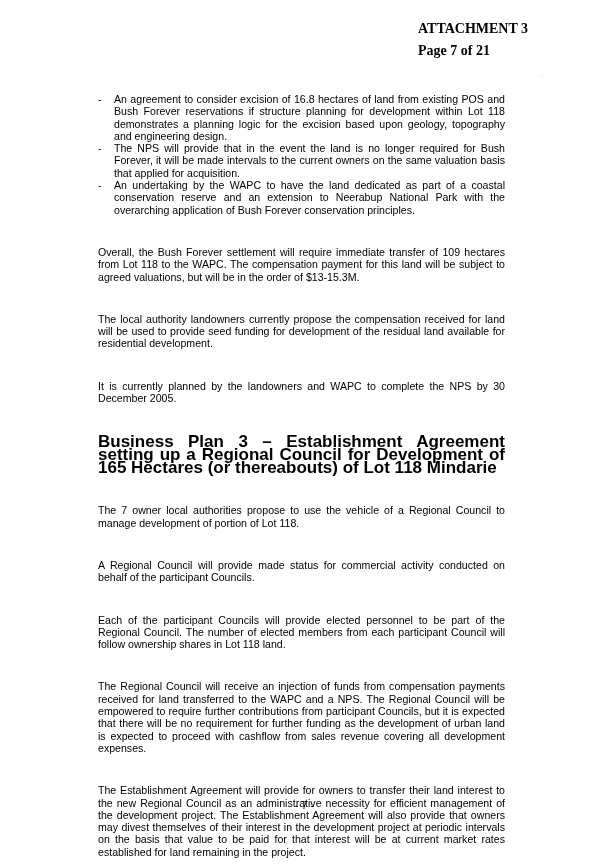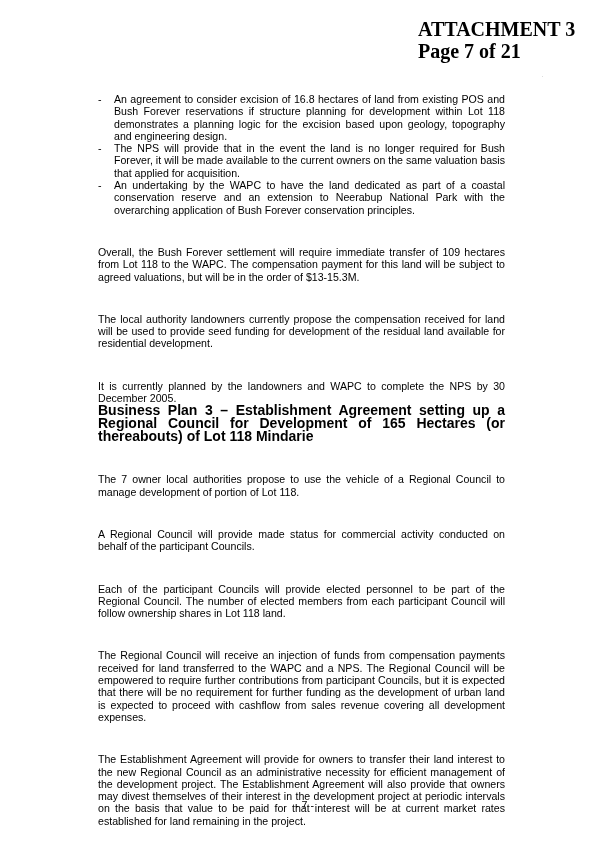--- a/index.html
+++ b/index.html
@@ -1,41 +1,41 @@
 <!DOCTYPE html>
 <html><head>
 <meta charset="utf-8">
 <style>
   html, body { margin: 0; padding: 0; background: #ffffff; }
   body { width: 609px; height: 865px; position: relative; overflow: hidden; font-family: "Liberation Sans", sans-serif; color: #000; }
-  .attach { position: absolute; left: 418px; top: 18px; font-family: "Liberation Serif", serif; font-weight: bold; font-size: 20px; line-height: 22px; color: #000; }
+  .attach { position: absolute; left: 418px; top: 18px; font-family: "Liberation Serif", serif; font-weight: bold; font-size: 14px; line-height: 22px; color: #000; }
   .attach div { white-space: nowrap; }
   .content { position: absolute; left: 98px; top: 93px; width: 407px; font-size: 10.6px; line-height: 12.3px; }
   .bullets { margin: 0; padding: 0; list-style: none; }
   .bullets li { position: relative; padding-left: 16px; text-align: justify; }
   .bullets li .dash { position: absolute; left: 0; top: 0; }
   p { margin: 0; text-align: justify; }
   .gap { margin-top: 30px; }
-  .heading { font-weight: bold; font-size: 14px; line-height: 13px; text-align: justify; }
+  .heading { font-weight: bold; font-size: 17px; line-height: 13px; text-align: justify; margin-top: 31px; }
   .pagenum { position: absolute; left: 0; width: 100%; top: 799px; text-align: center; font-size: 10.6px; }
   .dot { position: absolute; left: 542px; top: 76px; width: 1px; height: 1px; background: #ddd; }
 </style>
 </head>
 <body>
 
 <div class="attach">
   <div>ATTACHMENT 3</div>
   <div>Page 7 of 21</div>
 </div>
 <div class="dot"></div>
 
 <div class="content">
   <ul class="bullets">
     <li><span class="dash">-</span><span>An agreement to consider excision of 16.8 hectares of land from existing POS and Bush Forever reservations if structure planning for development within Lot 118 demonstrates a planning logic for the excision based upon geology, topography and engineering design.</span></li>
-    <li><span class="dash">-</span><span>The NPS will provide that in the event the land is no longer required for Bush Forever, it will be made available to the current owners on the same valuation basis that applied for acquisition.</span></li>
+    <li><span class="dash">-</span><span>The NPS will provide that in the event the land is no longer required for Bush Forever, it will be made intervals to the current owners on the same valuation basis that applied for acquisition.</span></li>
     <li><span class="dash">-</span><span>An undertaking by the WAPC to have the land dedicated as part of a coastal conservation reserve and an extension to Neerabup National Park with the overarching application of Bush Forever conservation principles.</span></li>
   </ul>
 
   <p class="gap">Overall, the Bush Forever settlement will require immediate transfer of 109 hectares from Lot 118 to the WAPC. The compensation payment for this land will be subject to agreed valuations, but will be in the order of $13-15.3M.</p>
   <p class="gap">The local authority landowners currently propose the compensation received for land will be used to provide seed funding for development of the residual land available for residential development.</p>
   <p class="gap">It is currently planned by the landowners and WAPC to complete the NPS by 30 December 2005.</p>
 
   <div class="heading">Business Plan 3 – Establishment Agreement setting up a Regional Council for Development of 165 Hectares (or thereabouts) of Lot 118 Mindarie</div>
 
   <p class="gap">The 7 owner local authorities propose to use the vehicle of a Regional Council to manage development of portion of Lot 118.</p>

